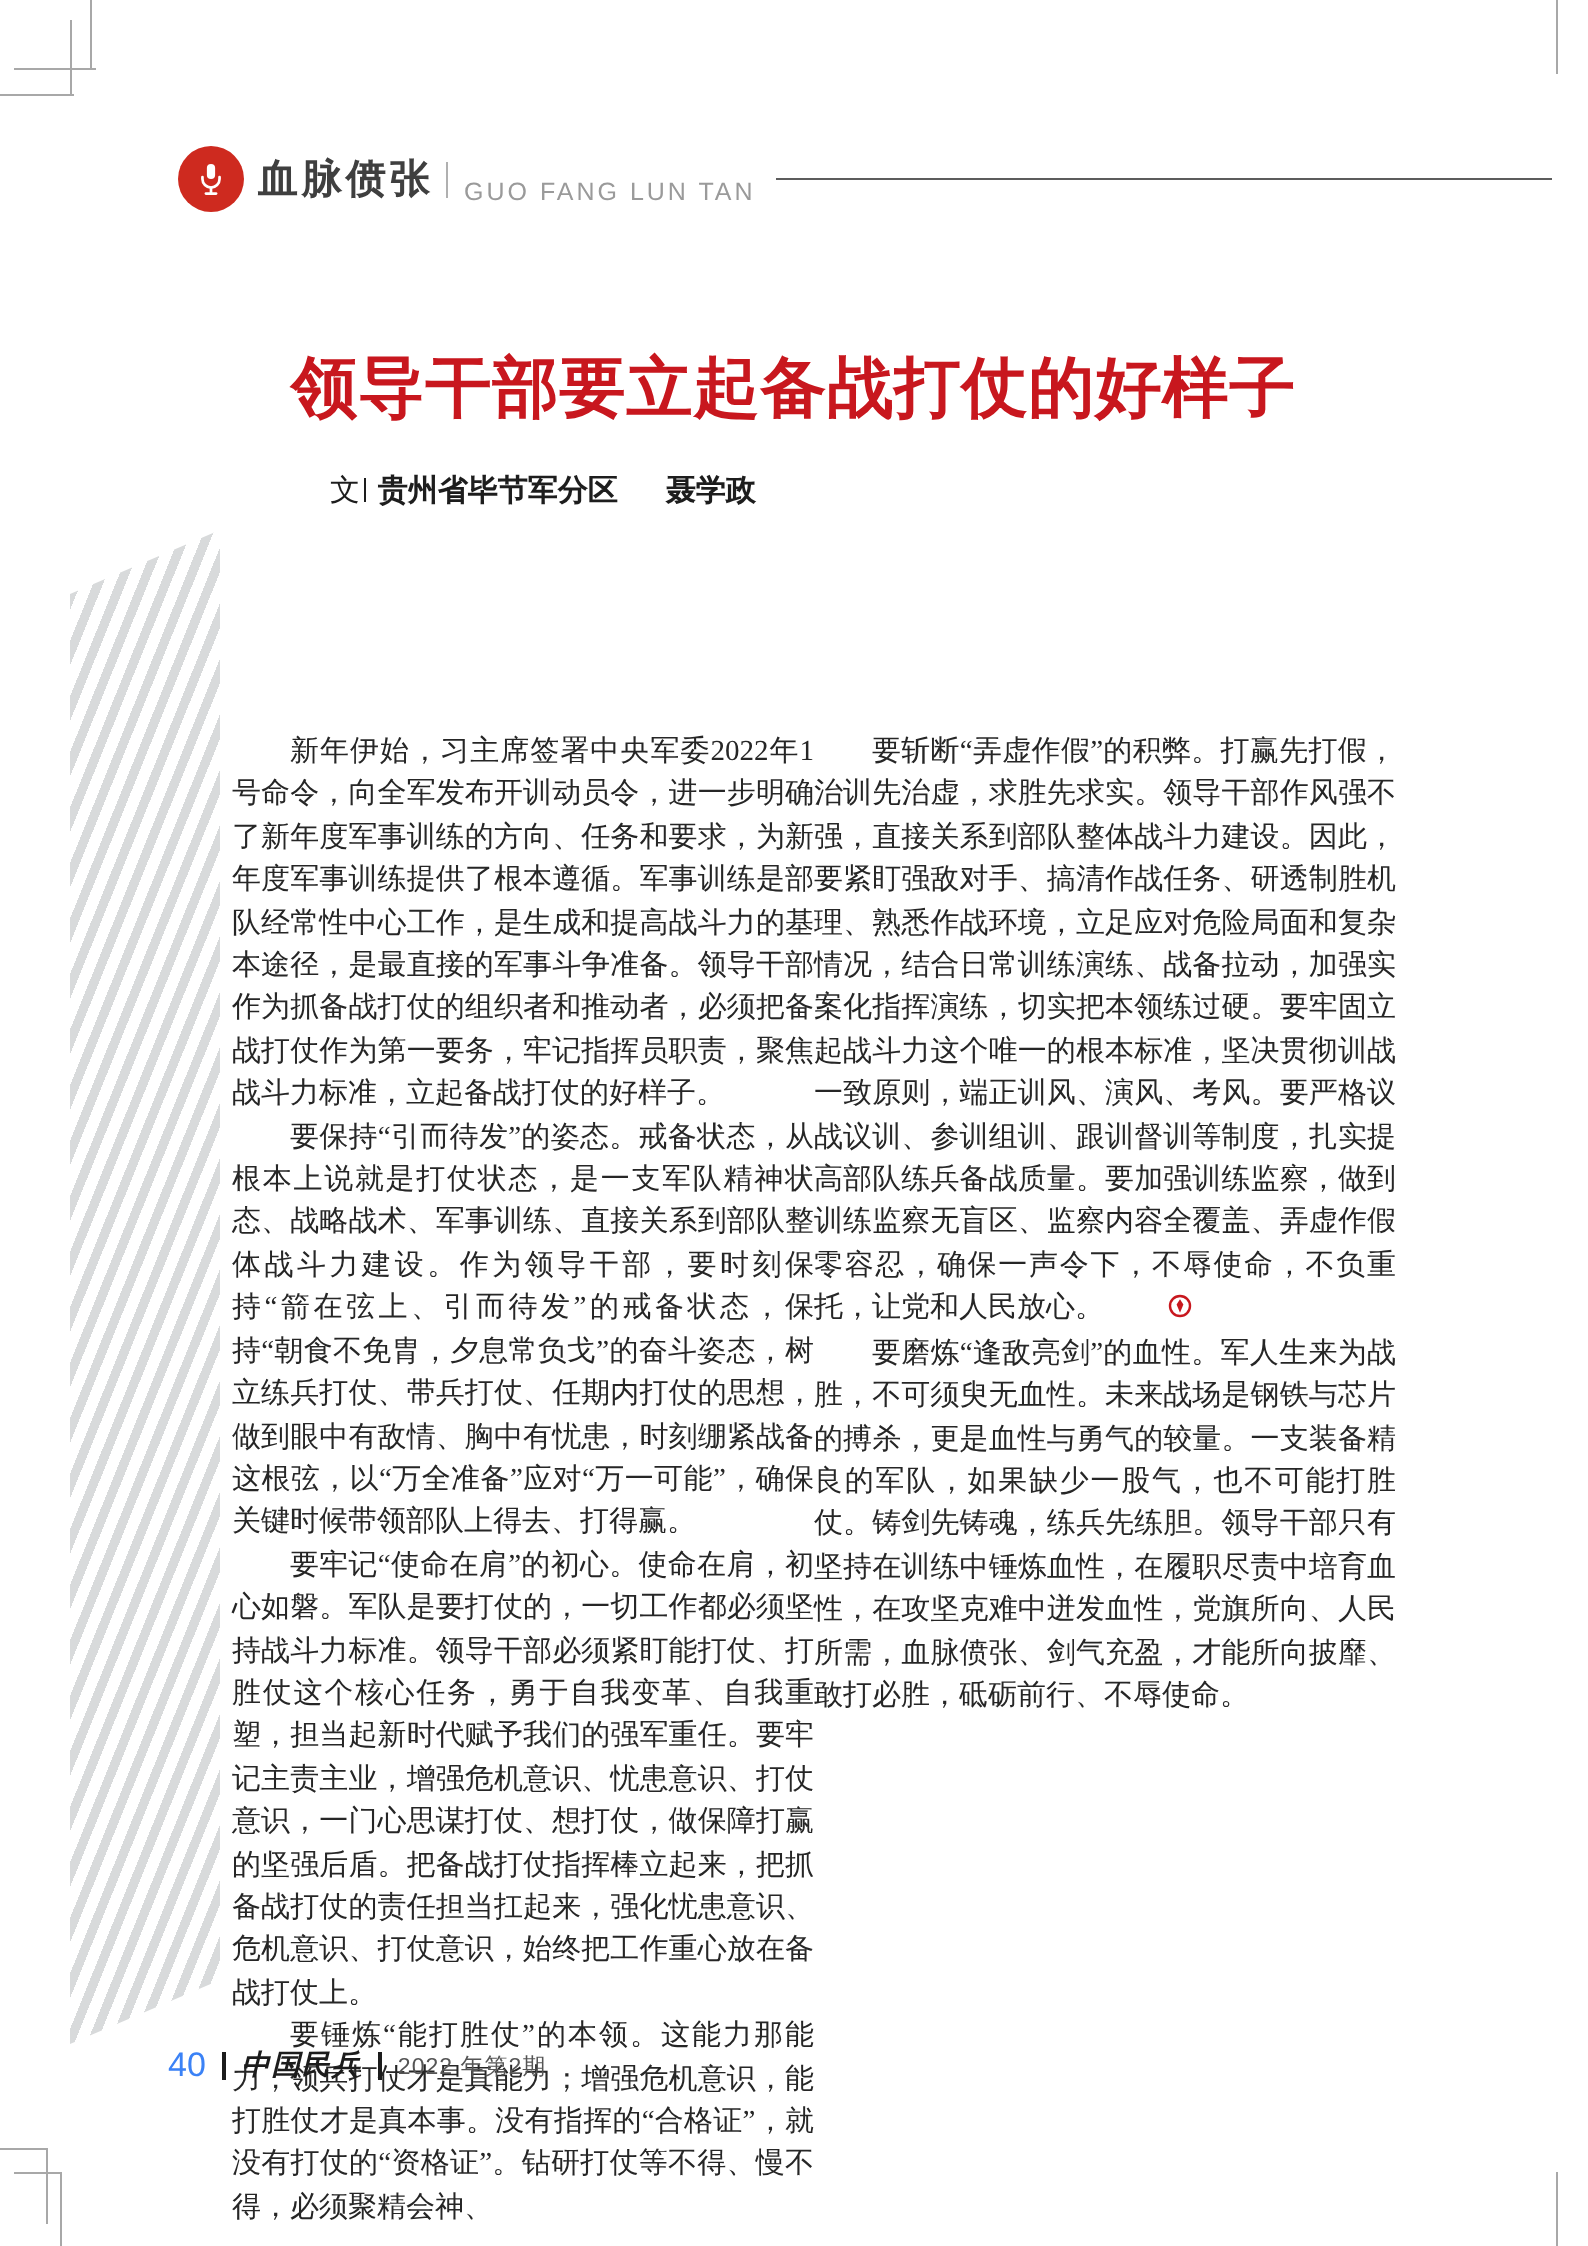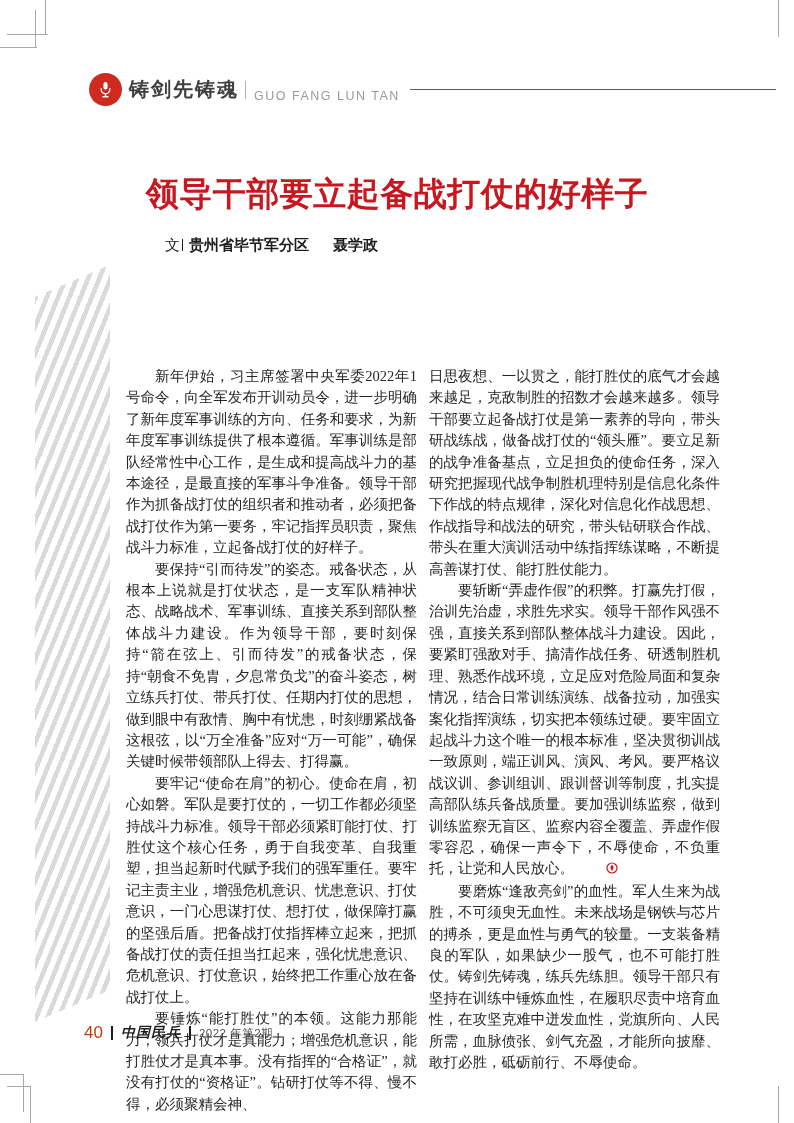--- a/index.html
+++ b/index.html
@@ -42,34 +42,34 @@
     position:absolute;left:165px;top:236px;
     font-size:15px;color:#1d1d1d;
     font-family:"Liberation Sans","DejaVu Sans",sans-serif;
   }
   .byline .label{font-weight:normal;}
   .byline .bar{display:inline-block;width:1px;height:12px;background:#1d1d1d;margin:0 6px 0 2px;vertical-align:-1px;}
   .byline .unit{font-weight:bold;}
   .byline .author{font-weight:bold;margin-left:1.6em;}
   
   .body-wrap{
-    position:absolute;left:126px;top:366px;width:594px;
-    display:flex;gap:12px;
+    position:absolute;left:116px;top:366px;width:594px;
+    display:flex;
   }
   .col{width:291px;font-size:14.5px;line-height:21.4px;text-align:justify;color:#262626;}
   .col p{margin:0;}
   .col p.indent{text-indent:2em;}
   .endmark{display:inline-block;vertical-align:-1px;margin-left:3px;}
   
   .footer{
     position:absolute;left:84px;top:1023px;
     display:flex;align-items:center;
     font-family:"Liberation Sans","DejaVu Sans",sans-serif;
   }
-  .footer .pageno{font-size:17px;color:#c2410c;}
+  .footer .pageno{font-size:17px;color:#3b82f6;}
   .footer .fbar{width:2px;height:14px;background:#1c1c1c;margin:0 8px;}
   .footer .mag{font-size:14px;font-weight:bold;color:#1c1c1c;letter-spacing:1px;font-style:italic;}
   .footer .issue{font-size:11.5px;color:#555555;letter-spacing:0.5px;}
 </style>
 </head>
 <body>
 
 <div>
   <div class="cm" style="left:45px;top:0;width:1px;height:35px;"></div>
   <div class="cm" style="left:7px;top:34px;width:41px;height:1px;"></div>
@@ -91,40 +91,39 @@
 
 <div class="header">
   <div class="mic-circle">
     <svg width="19" height="19" viewBox="0 0 24 24">
       <rect x="9.4" y="2.5" width="5.2" height="9.5" rx="2.6" fill="#ffffff"></rect>
       <path d="M6.6 10.8v1.2a5.4 5.4 0 0 0 10.8 0v-1.2" fill="none" stroke="#ffffff" stroke-width="1.7" stroke-linecap="round"></path>
       <line x1="12" y1="17.6" x2="12" y2="20.3" stroke="#ffffff" stroke-width="1.7" stroke-linecap="round"></line>
       <line x1="8.8" y1="21.2" x2="15.2" y2="21.2" stroke="#ffffff" stroke-width="1.7" stroke-linecap="round"></line>
     </svg>
   </div>
-  <span class="section-title">铸剑先铸魂</span>
+  <span class="section-title">血脉偾张</span>
   <span class="header-divider"></span>
   <span class="section-pinyin">GUO FANG LUN TAN</span>
   <span class="header-rule"></span>
 </div>
 
 <div class="article-title">领导干部要立起备战打仗的好样子</div>
 <div class="byline">
   <span class="label">文</span><span class="bar"></span><span class="unit">贵州省毕节军分区</span><span class="author">聂学政</span>
 </div>
 
 <div class="body-wrap">
   <div class="col">
     <p class="indent">新年伊始，习主席签署中央军委2022年1号命令，向全军发布开训动员令，进一步明确了新年度军事训练的方向、任务和要求，为新年度军事训练提供了根本遵循。军事训练是部队经常性中心工作，是生成和提高战斗力的基本途径，是最直接的军事斗争准备。领导干部作为抓备战打仗的组织者和推动者，必须把备战打仗作为第一要务，牢记指挥员职责，聚焦战斗力标准，立起备战打仗的好样子。</p>
     <p class="indent">要保持“引而待发”的姿态。戒备状态，从根本上说就是打仗状态，是一支军队精神状态、战略战术、军事训练、直接关系到部队整体战斗力建设。作为领导干部，要时刻保持“箭在弦上、引而待发”的戒备状态，保持“朝食不免胄，夕息常负戈”的奋斗姿态，树立练兵打仗、带兵打仗、任期内打仗的思想，做到眼中有敌情、胸中有忧患，时刻绷紧战备这根弦，以“万全准备”应对“万一可能”，确保关键时候带领部队上得去、打得赢。</p>
     <p class="indent">要牢记“使命在肩”的初心。使命在肩，初心如磐。军队是要打仗的，一切工作都必须坚持战斗力标准。领导干部必须紧盯能打仗、打胜仗这个核心任务，勇于自我变革、自我重塑，担当起新时代赋予我们的强军重任。要牢记主责主业，增强危机意识、忧患意识、打仗意识，一门心思谋打仗、想打仗，做保障打赢的坚强后盾。把备战打仗指挥棒立起来，把抓备战打仗的责任担当扛起来，强化忧患意识、危机意识、打仗意识，始终把工作重心放在备战打仗上。</p>
     <p class="indent">要锤炼“能打胜仗”的本领。这能力那能力，领兵打仗才是真能力；增强危机意识，能打胜仗才是真本事。没有指挥的“合格证”，就没有打仗的“资格证”。钻研打仗等不得、慢不得，必须聚精会神、</p>
   </div>
   <div class="col">
-    <p>日思夜想、一以贯之，能打胜仗的底气才会越来越足，克敌制胜的招数才会越来越多。领导干部要立起备战打仗是第一素养的导向，带头研战练战，做备战打仗的“领头雁”。要立足新的战争准备基点，立足担负的使命任务，深入研究把握现代战争制胜机理特别是信息化条件下作战的特点规律，深化对信息化作战思想、作战指导和战法的研究，带头钻研联合作战、带头在重大演训活动中练指挥练谋略，不断提高善谋打仗、能打胜仗能力。</p>
     <p class="indent"><span>要斩断“弄虚作假”的积弊。打赢先打假，治训先治虚，求胜先求实。领导干部作风强不强，直接关系到部队整体战斗力建设。因此，要紧盯强敌对手、搞清作战任务、研透制胜机理、熟悉作战环境，立足应对危险局面和复杂情况，结合日常训练演练、战备拉动，加强实案化指挥演练，切实把本领练过硬。要牢固立起战斗力这个唯一的根本标准，坚决贯彻训战一致原则，端正训风、演风、考风。要严格议战议训、参训组训、跟训督训等制度，扎实提高部队练兵备战质量。要加强训练监察，做到训练监察无盲区、监察内容全覆盖、弄虚作假零容忍，确保一声令下，不辱使命，不负重托，让党和人民放心。</span><span class="endmark"><svg width="12" height="12" viewBox="0 0 12 12">
             <circle cx="6" cy="6" r="5" fill="none" stroke="#c8171e" stroke-width="1.2"></circle>
             <path d="M6 2.6l1.7 2.7L6 9.4 4.3 5.3z" fill="#c8171e"></path>
           </svg></span></p>
     <p class="indent">要磨炼“逢敌亮剑”的血性。军人生来为战胜，不可须臾无血性。未来战场是钢铁与芯片的搏杀，更是血性与勇气的较量。一支装备精良的军队，如果缺少一股气，也不可能打胜仗。铸剑先铸魂，练兵先练胆。领导干部只有坚持在训练中锤炼血性，在履职尽责中培育血性，在攻坚克难中迸发血性，党旗所向、人民所需，血脉偾张、剑气充盈，才能所向披靡、敢打必胜，砥砺前行、不辱使命。</p>
   </div>
 </div>
 
 <div class="footer">
   <span class="pageno">40</span>

